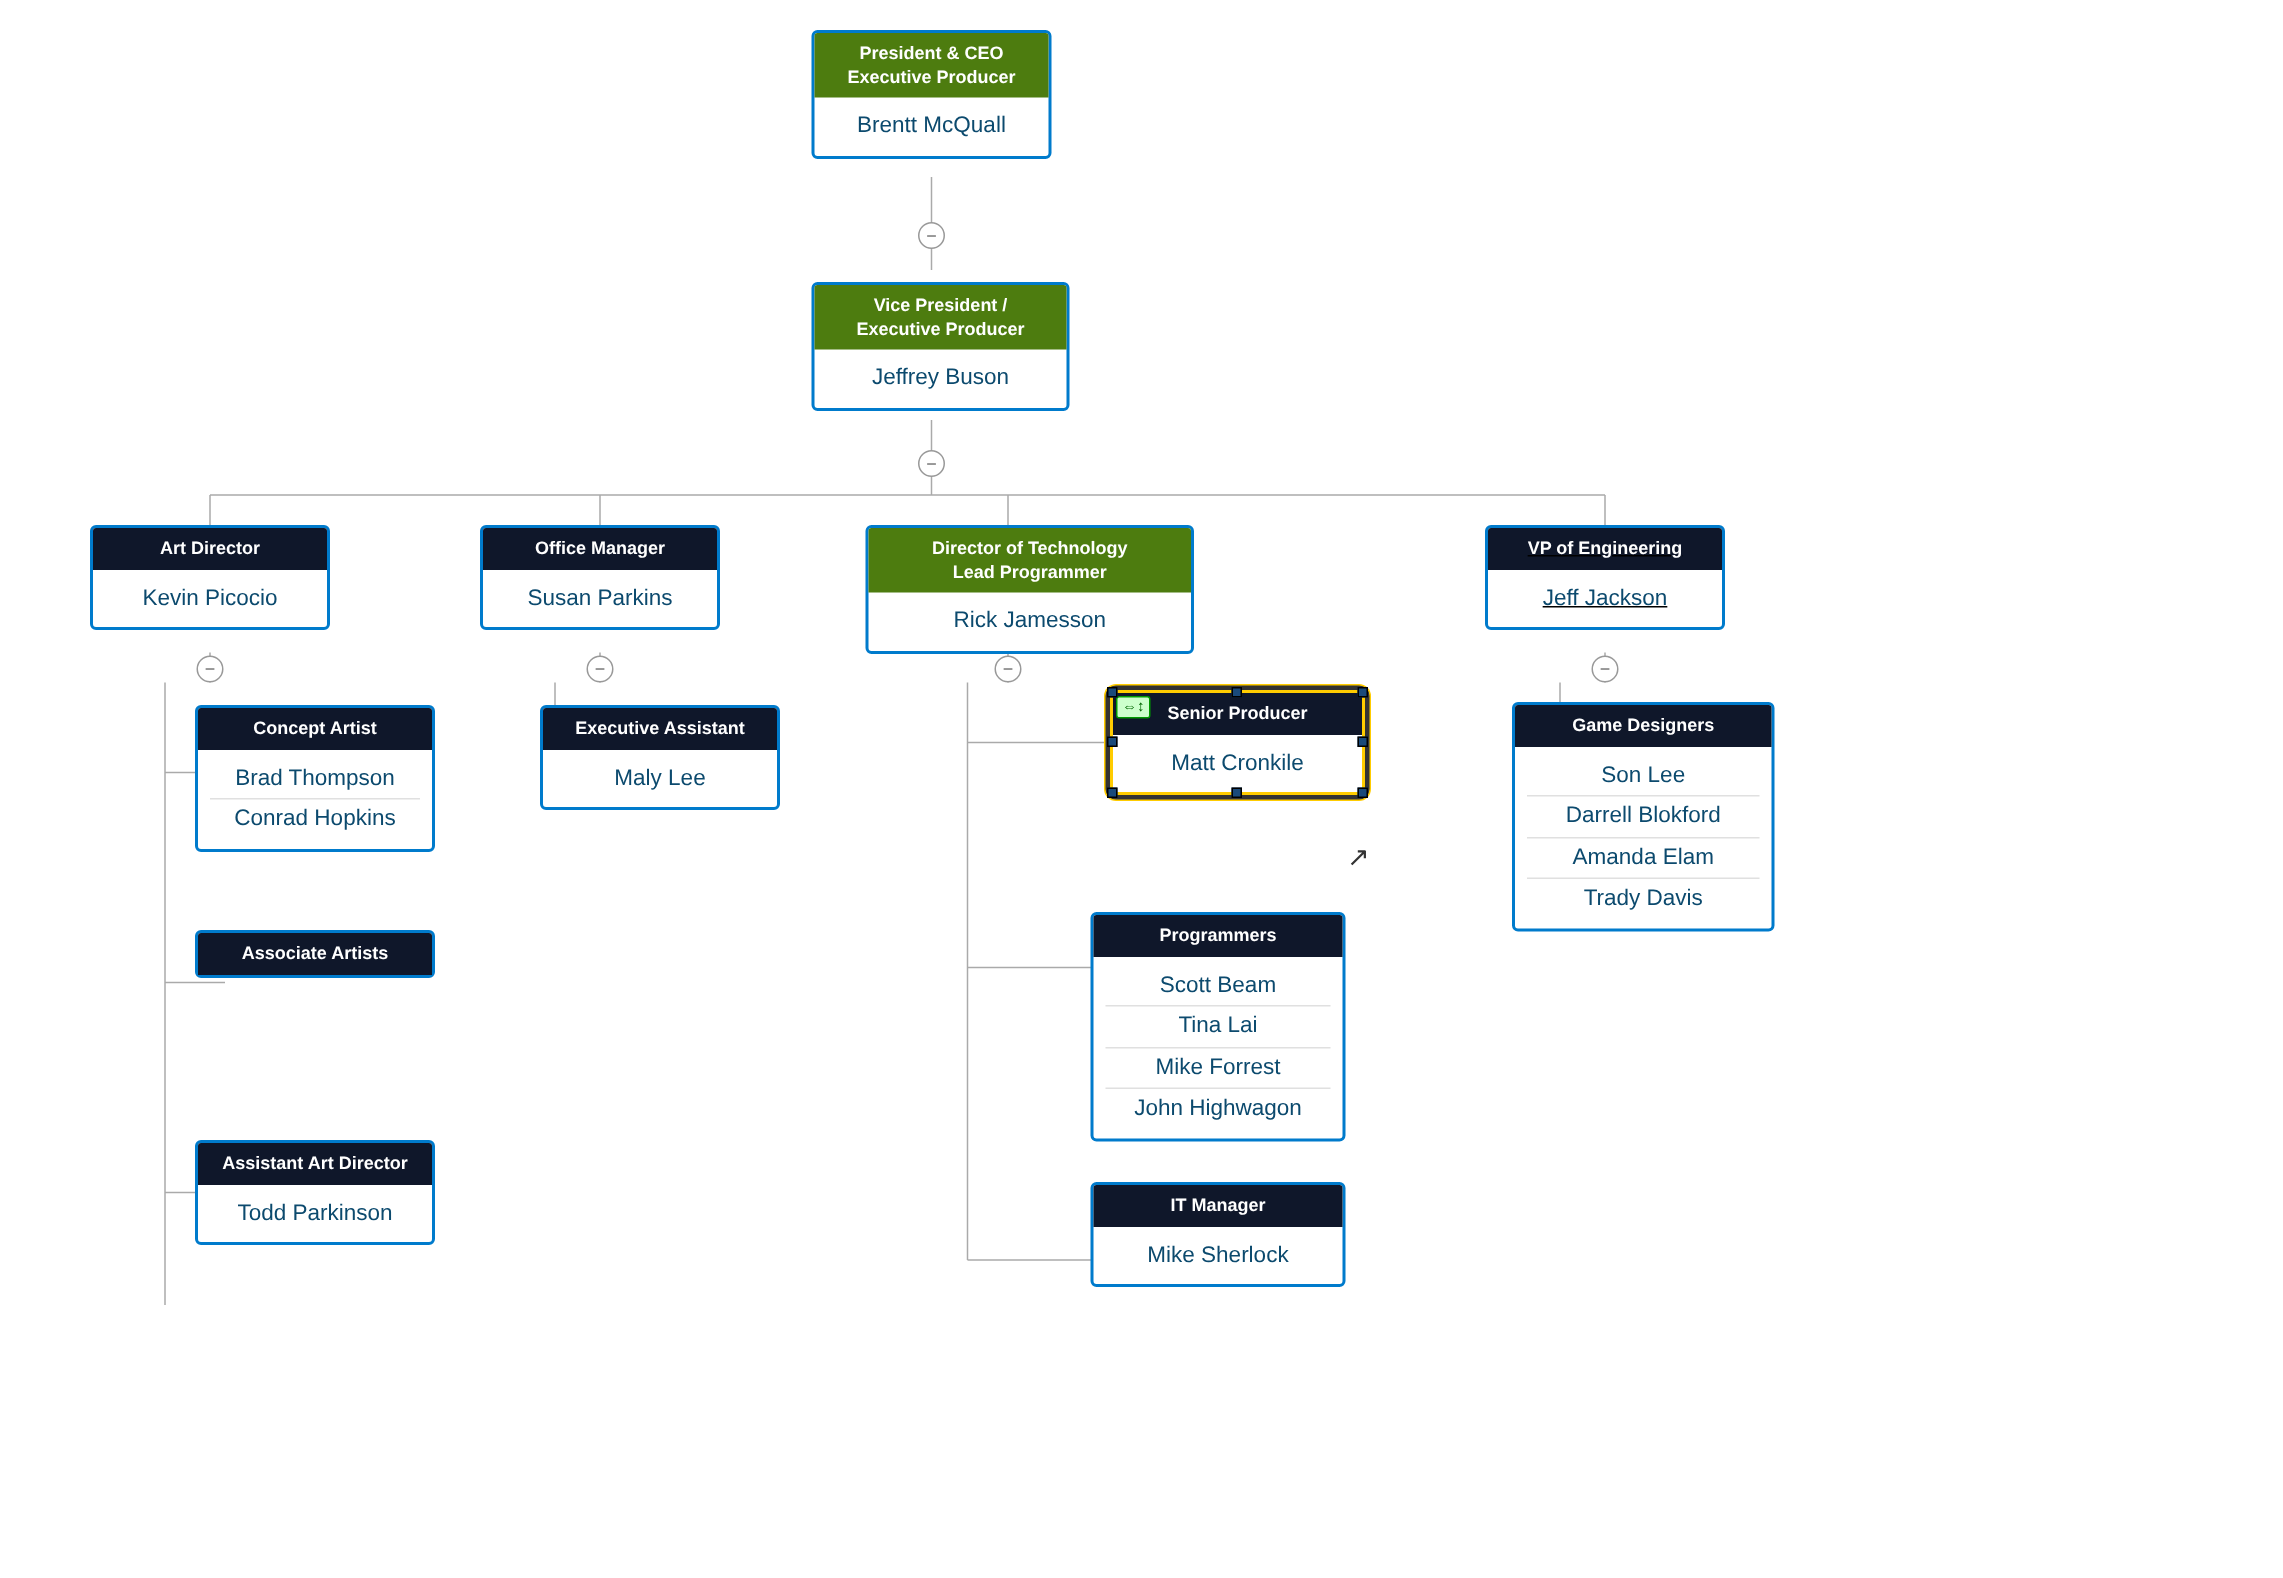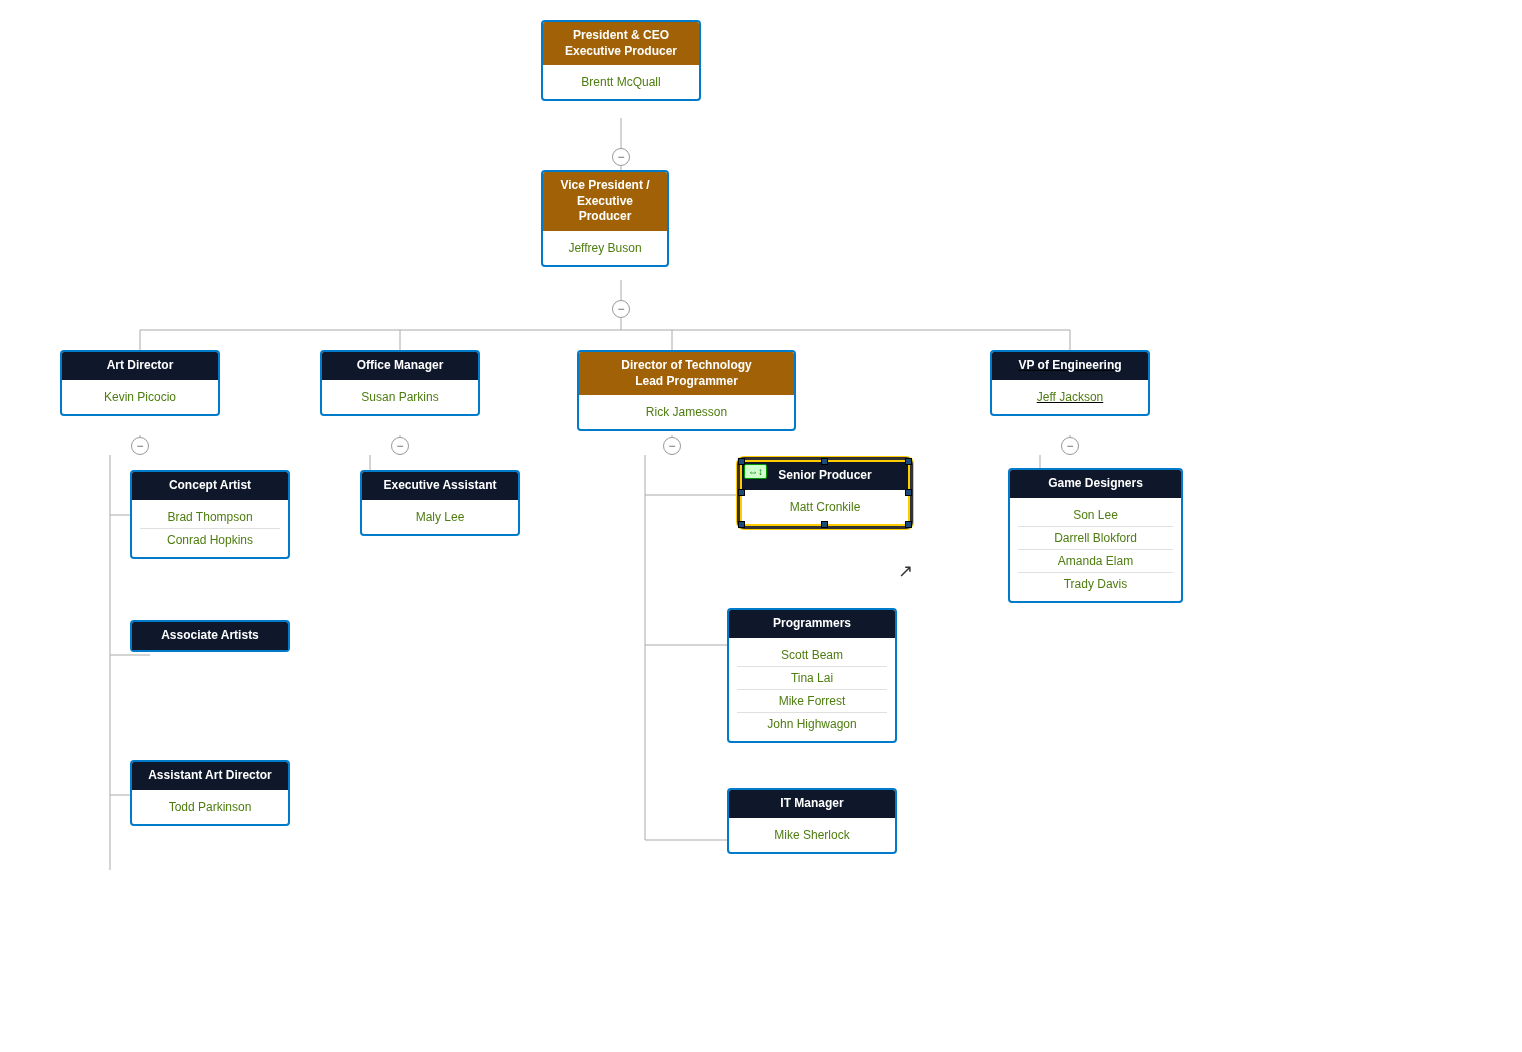--- a/index.html
+++ b/index.html
@@ -21,37 +21,37 @@
     .node {
       position: absolute;
       border-radius: 4px;
       border: 2px solid #007bcc;
       background: #fff;
       width: 160px;
       text-align: center;
     }
 
     .node-header {
-      background: #a16207;
+      background: #4d7c0f;
       color: #fff;
       padding: 6px 8px;
       font-size: 12px;
       font-weight: bold;
       border-radius: 2px 2px 0 0;
       line-height: 1.3;
     }
 
     .node-header.light-blue {
       background: #0f172a;
     }
 
     .node-body {
       padding: 6px 8px;
-      color: #4d7c0f;
-      font-size: 12px;
+      color: #0c4a6e;
+      font-size: 15px;
       line-height: 1.5;
     }
 
     .node-body .person {
       padding: 2px 0;
       border-bottom: 1px solid #e0e0e0;
     }
 
     .node-body .person:last-child {
       border-bottom: none;
@@ -148,21 +148,21 @@
   <div class="node" style="left:541px;top:20px;width:160px;">
     <div class="node-header" style="white-space:pre-line;">President &amp; CEO
 Executive Producer</div>
     <div class="node-body">
       <div class="person">Brentt  McQuall</div>
     </div>
   </div>
 
   <div class="collapse-btn" style="left:612px;top:148px;">−</div>
 
-  <div class="node" style="left:541px;top:170px;width:128px;">
+  <div class="node" style="left:541px;top:188px;width:172px;">
     <div class="node-header" style="white-space:pre-line;">Vice President /
 Executive Producer</div>
     <div class="node-body">
       <div class="person">Jeffrey Buson</div>
     </div>
   </div>
 
   <div class="collapse-btn" style="left:612px;top:300px;">−</div>
 
   <div class="node" style="left:60px;top:350px;width:160px;">

